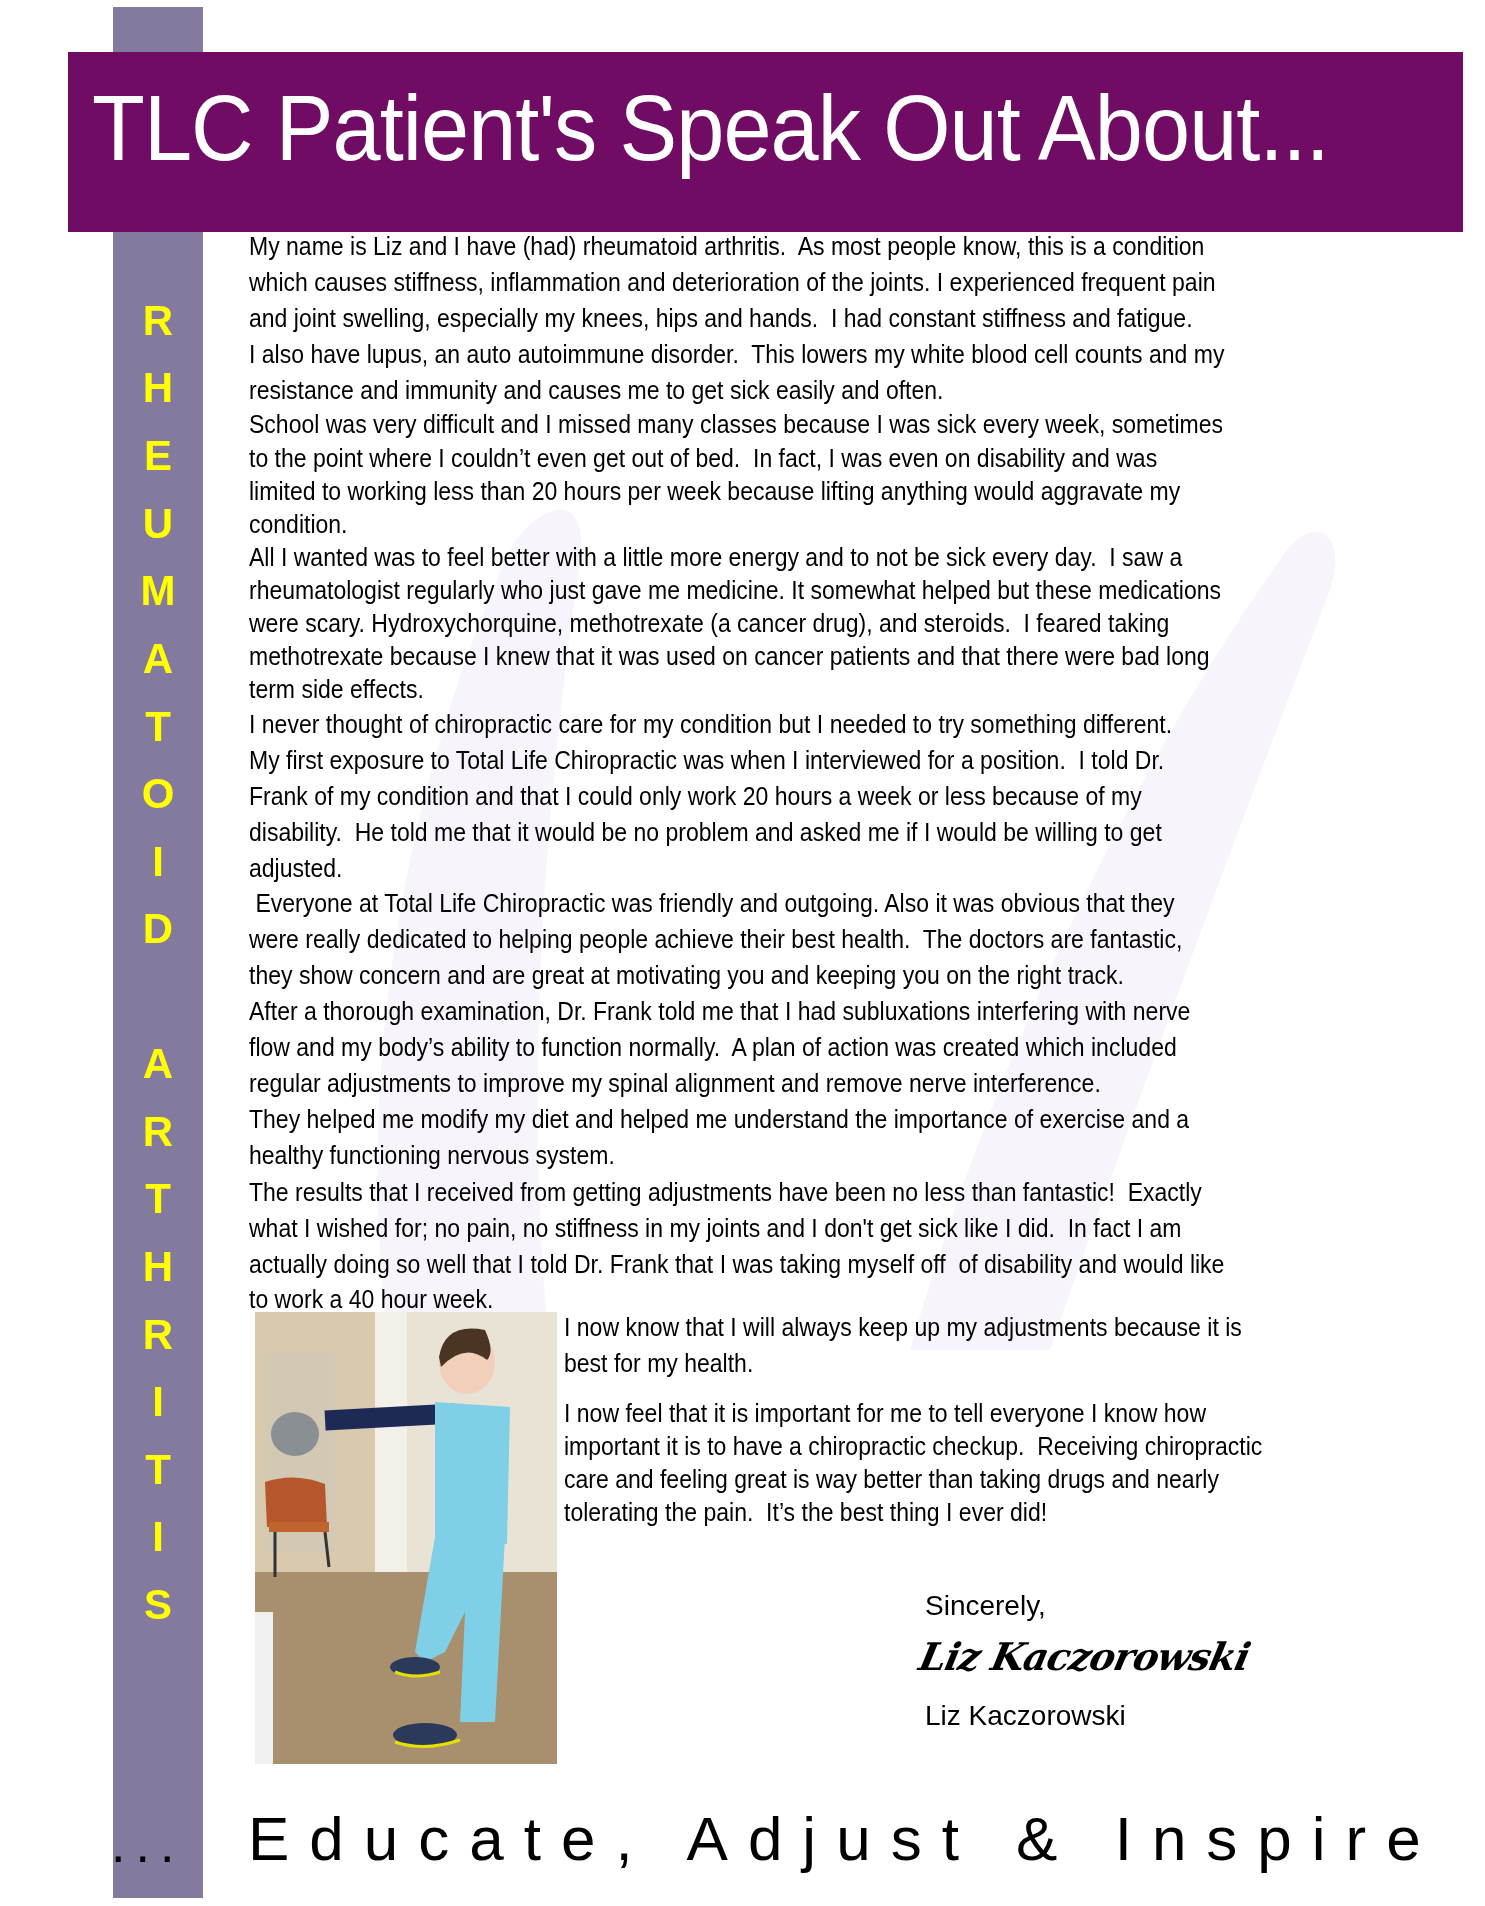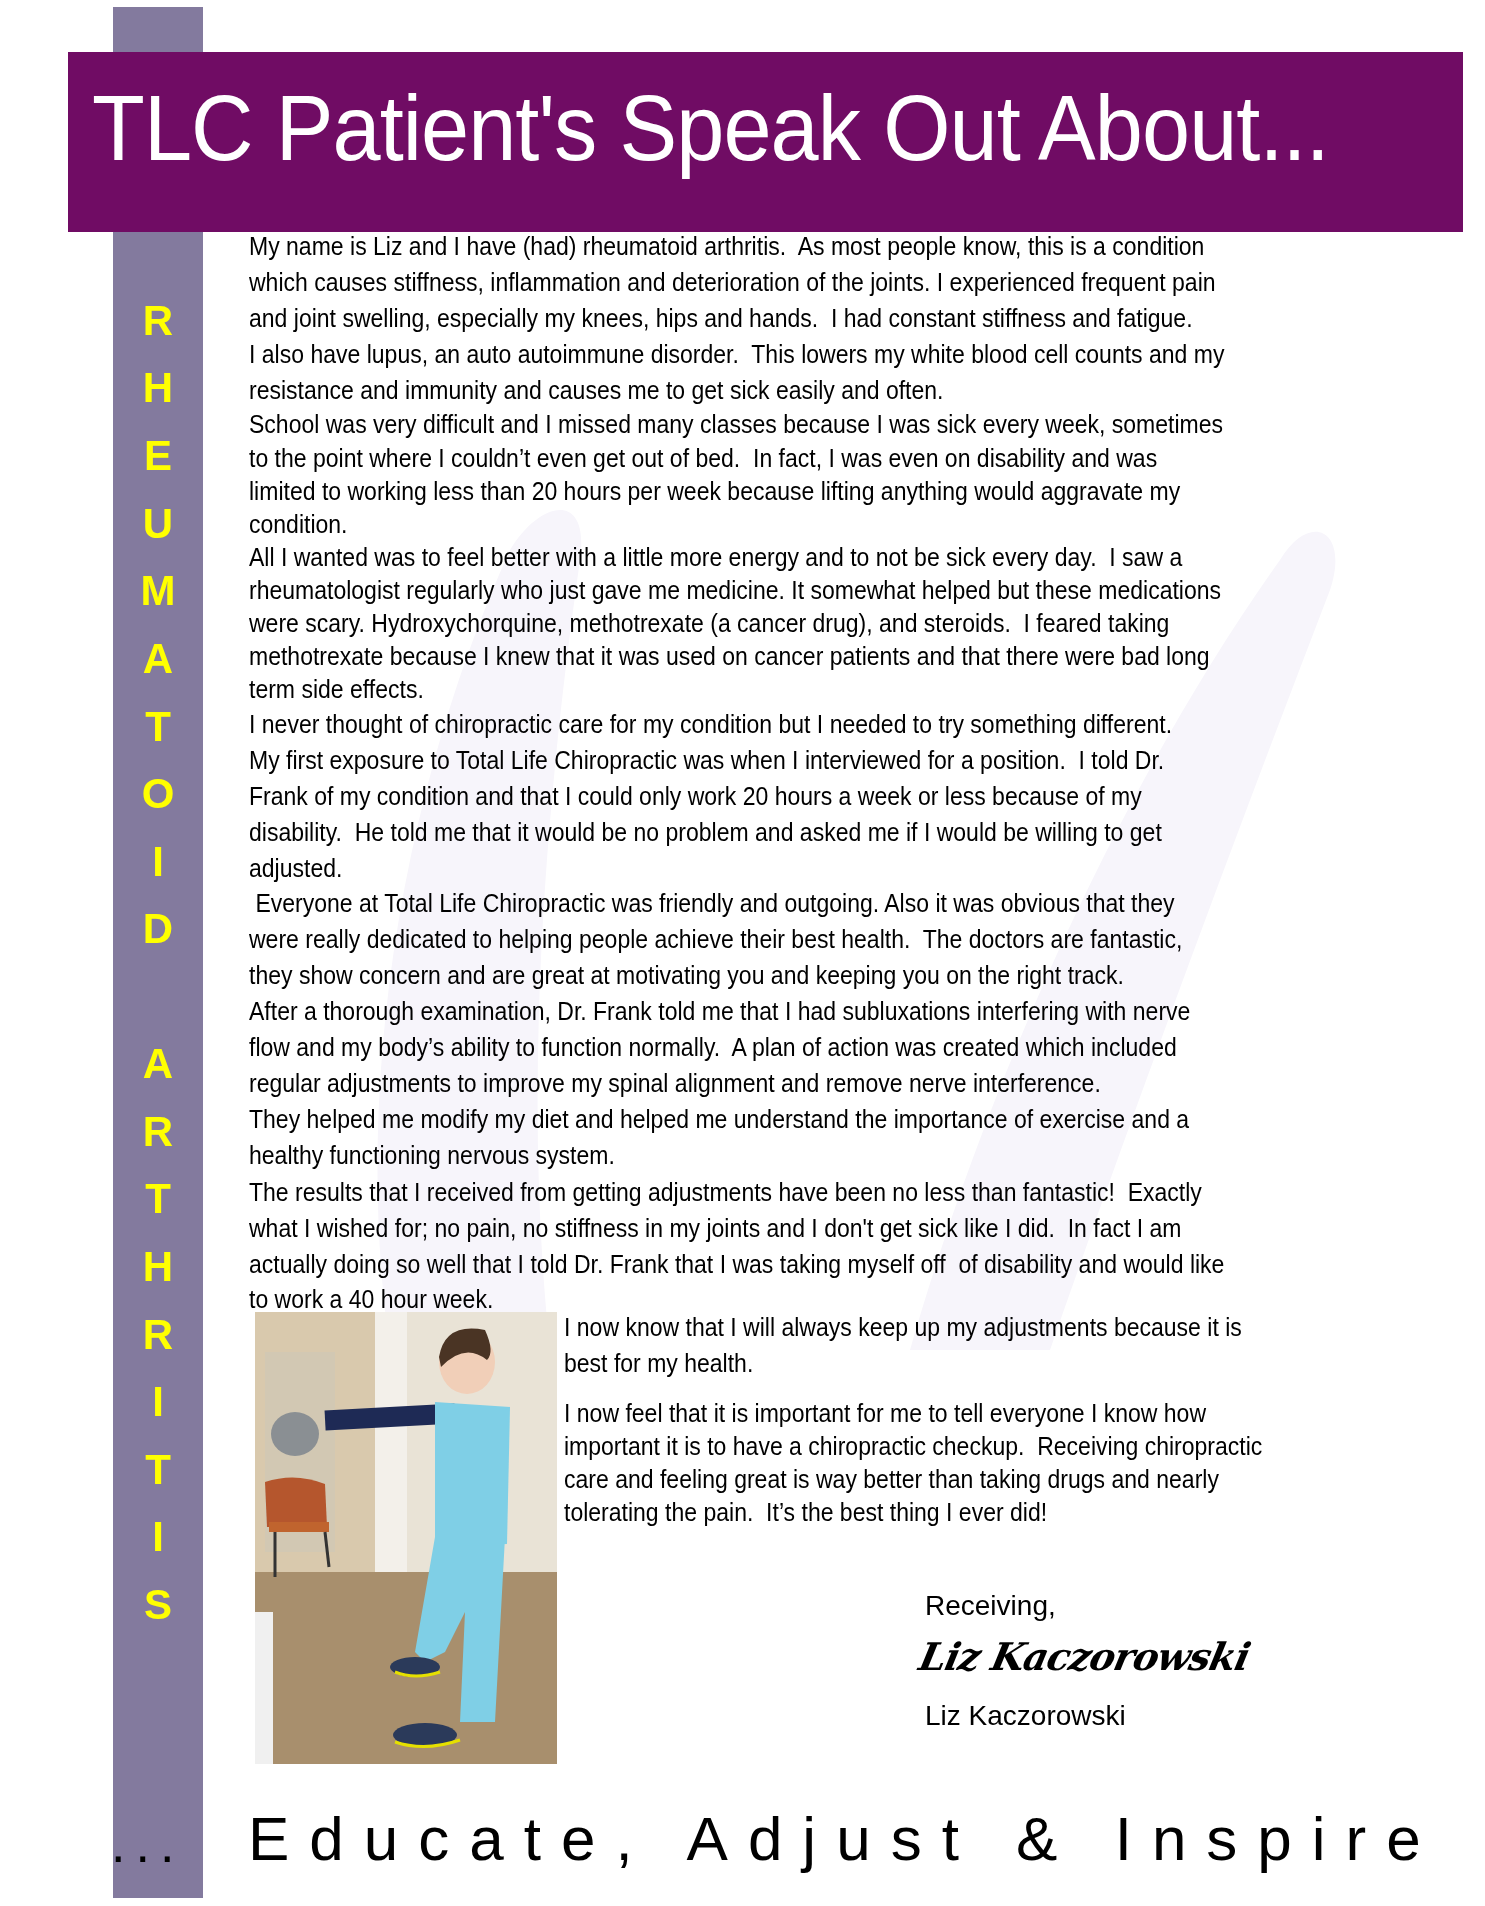--- a/index.html
+++ b/index.html
@@ -121,18 +121,18 @@
 
 <div id="side-lines">
     <div class="side-line" style="top: 1314px; white-space: pre;">I now know that I will always keep up my adjustments because it is</div>
     <div class="side-line" style="top: 1350px; white-space: pre;">best for my health.</div>
     <div class="side-line" style="top: 1400px; white-space: pre;">I now feel that it is important for me to tell everyone I know how</div>
     <div class="side-line" style="top: 1433px; white-space: pre;">important it is to have a chiropractic checkup.  Receiving chiropractic</div>
     <div class="side-line" style="top: 1466px; white-space: pre;">care and feeling great is way better than taking drugs and nearly</div>
     <div class="side-line" style="top: 1499px; white-space: pre;">tolerating the pain.  It’s the best thing I ever did!</div>
   </div>
 
-<div class="sig-text" style="top:1592px;">Receiving,</div>
+<div class="sig-text" style="top:1592px;">Sincerely,</div>
 <div class="signature">Liz Kaczorowski</div>
 <div class="sig-text" style="top:1702px;">Liz Kaczorowski</div>
 
 <div class="ellipsis">...</div>
 <div class="tagline">Educate, Adjust &amp; Inspire</div>
 
 </body></html>

